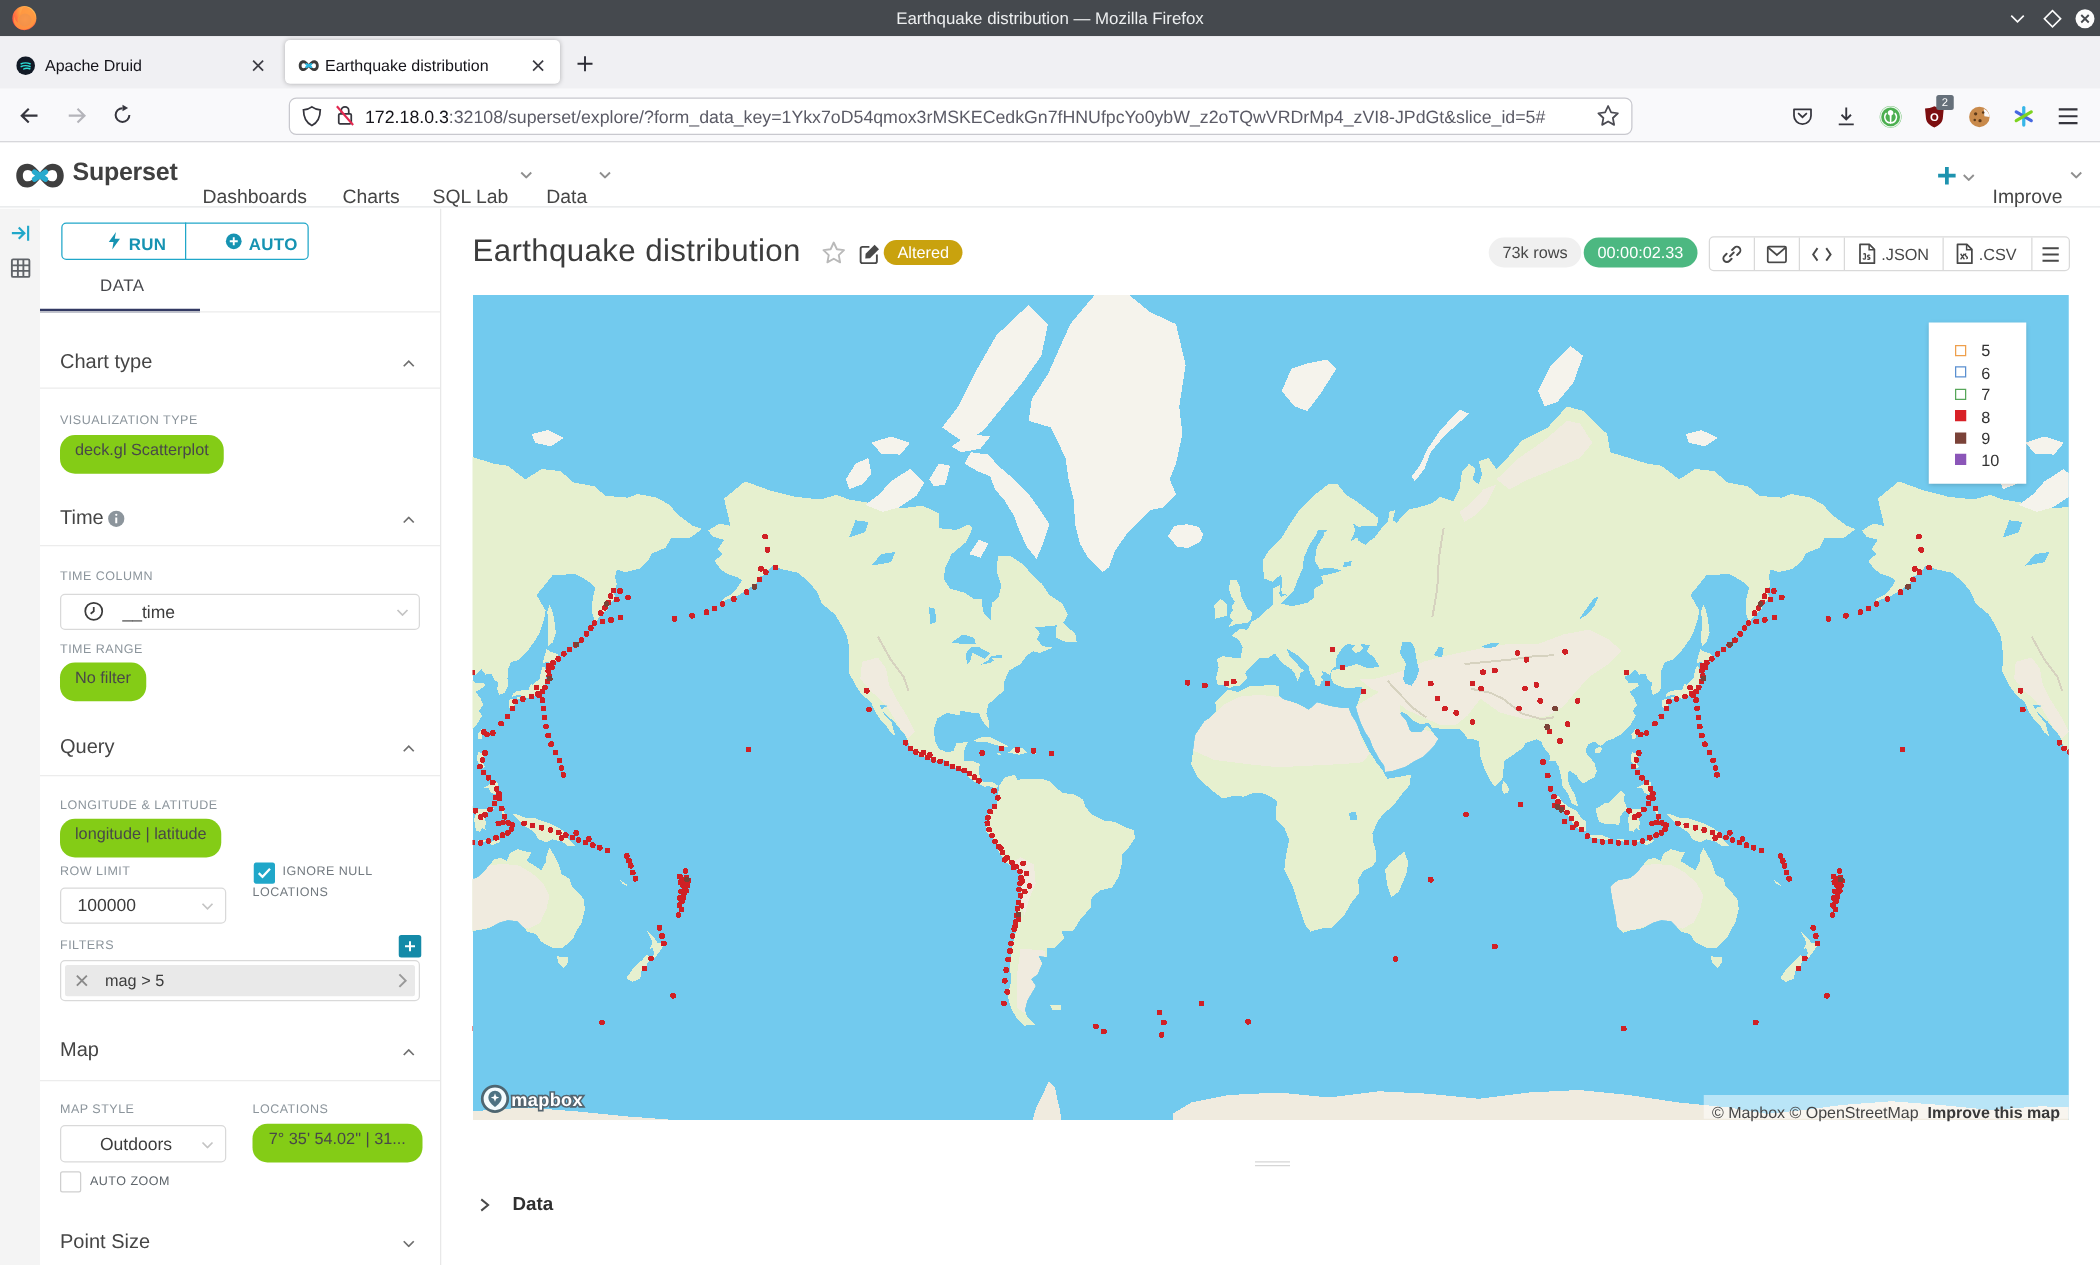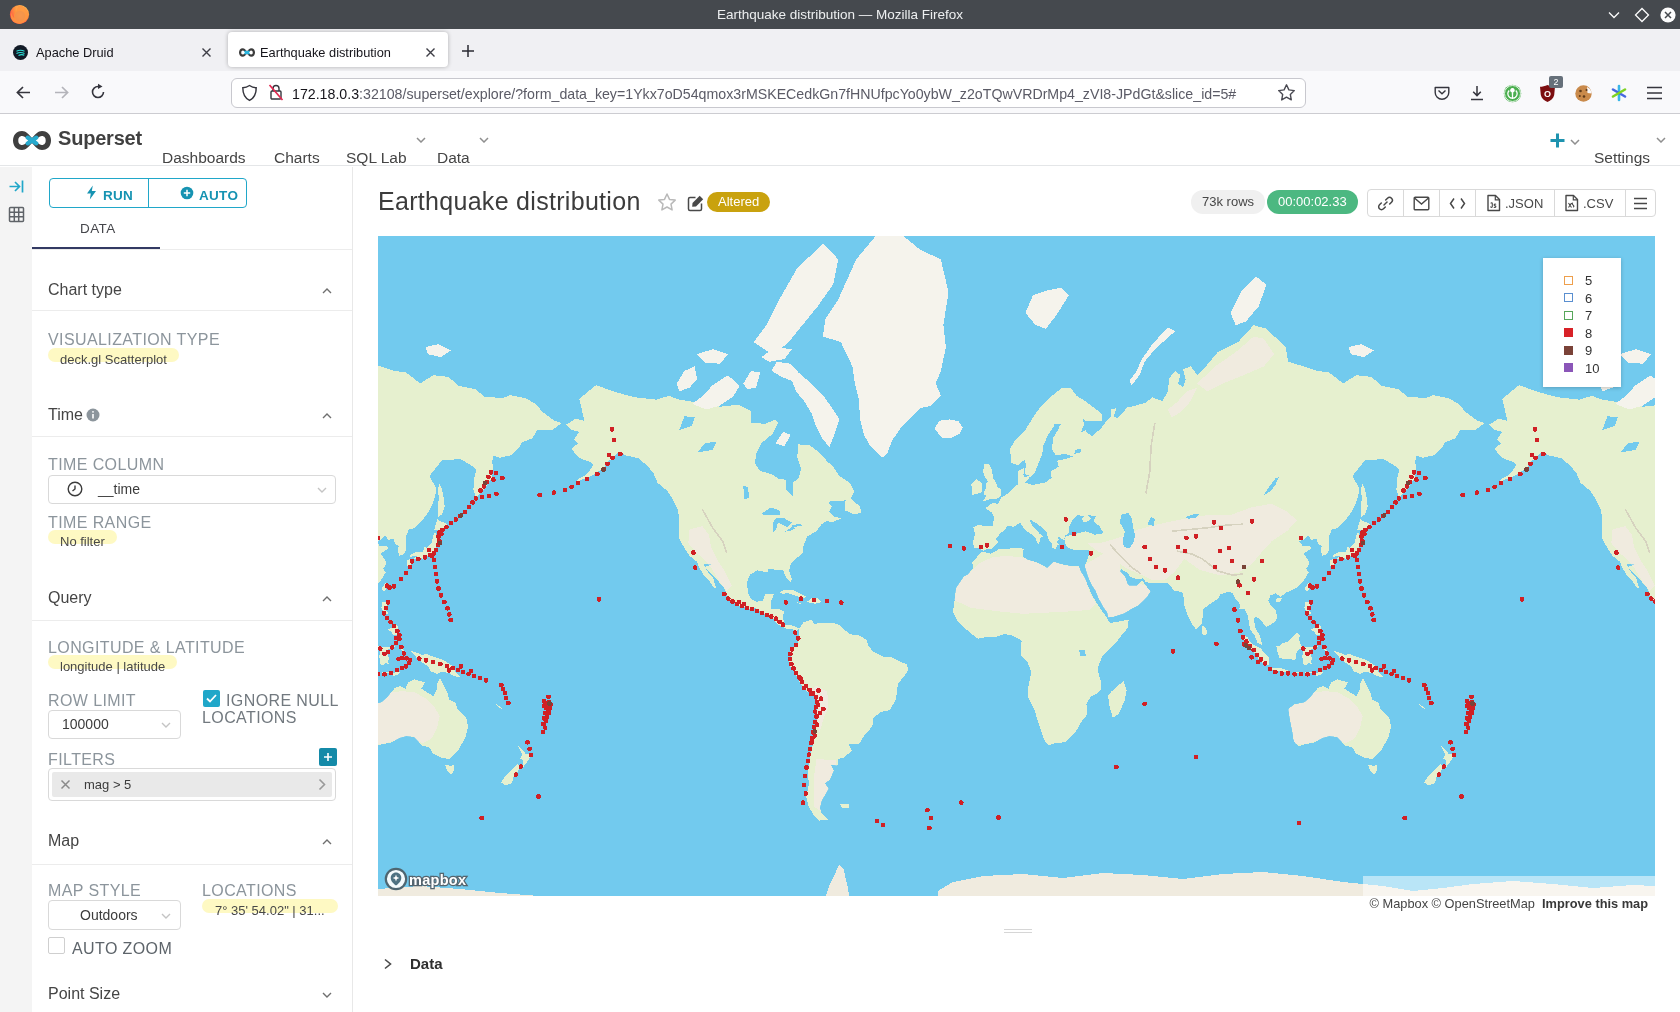--- a/index.html
+++ b/index.html
@@ -1,17 +1,17 @@
 <!DOCTYPE html>
 <html><head><meta charset="utf-8"><style>
 *{margin:0;padding:0;box-sizing:border-box}
 html,body{width:1680px;height:1012px;overflow:hidden;font-family:"Liberation Sans",sans-serif;background:#fff}
 .a{position:absolute;white-space:nowrap}
-.lbl{position:absolute;white-space:nowrap;font-size:16px;color:#8c959c;letter-spacing:.4px}
-.pill{position:absolute;background:#fef9c3;border-radius:12px;color:#484848;font-size:13px;height:14px;line-height:23px;padding:0 12px;white-space:nowrap}
+.lbl{position:absolute;white-space:nowrap;font-size:10px;color:#8c959c;letter-spacing:.4px}
+.pill{position:absolute;background:#84cc16;border-radius:12px;color:#484848;font-size:13px;height:31px;line-height:23px;padding:0 12px;white-space:nowrap}
 .sech{position:absolute;white-space:nowrap;font-size:16px;color:#454545}
 .selbox{position:absolute;border:1px solid #d9d9d9;border-radius:4px;background:#fff}
 .selval{position:absolute;font-size:14px;color:#3c3c3c}
 .div{position:absolute;left:32px;width:320px;height:1px;background:#ececec}
 .nvi{position:absolute;white-space:nowrap;top:132px;height:52px;line-height:52px;font-size:15.5px;color:#454545}
 .car{position:absolute;width:10px;height:6px}
 .hpill{position:absolute;height:24px;border-radius:12px;font-size:13px;line-height:24px;padding:0 11px;white-space:nowrap}
 .cell{position:absolute;top:0;height:26px;border-right:1px solid #d9d9d9}
 .llb{position:absolute;left:42px;font-size:13px;color:#333}
 .lsq{position:absolute;left:21px;width:9px;height:9px}
@@ -147,21 +147,21 @@
 <div class="nvi" style="left:437px">Data</div>
 <svg class="car" style="left:479px;top:137px" viewBox="0 0 10 6">
     <path d="M1 1 L5 5 L9 1" stroke="#8f8f8f" stroke-width="1.5" fill="none"></path>
   </svg>
 <svg class="a" style="left:1549px;top:132px" width="17" height="17" viewBox="0 0 17 17">
     <path d="M8.5 1.5 L8.5 15.5 M1.5 8.5 L15.5 8.5" stroke="#1e93af" stroke-width="3"></path>
   </svg>
 <svg class="car" style="left:1570px;top:139px" viewBox="0 0 10 6">
     <path d="M1 1 L5 5 L9 1" stroke="#8f8f8f" stroke-width="1.5" fill="none"></path>
   </svg>
-<div class="nvi" style="left:1594px">Settings</div>
+<div class="nvi" style="left:1594px">Improve</div>
 <svg class="car" style="left:1656px;top:137px" viewBox="0 0 10 6">
     <path d="M1 1 L5 5 L9 1" stroke="#8f8f8f" stroke-width="1.5" fill="none"></path>
   </svg>
 
 <div class="a" style="left:0;top:167px;width:32px;height:845px;background:#f4f4f4"></div>
 <svg class="a" style="left:8px;top:178px" width="17" height="17" viewBox="0 0 17 17">
     <path d="M1.5 8.5 L11 8.5 M7 4 L11.5 8.5 L7 13" stroke="#20A7C9" stroke-width="1.7" fill="none"></path>
     <path d="M14.5 2.5 L14.5 14.5" stroke="#20A7C9" stroke-width="1.7"></path>
   </svg>
 <svg class="a" style="left:8px;top:206px" width="17" height="17" viewBox="0 0 17 17">
@@ -911,19 +911,19 @@
     <span class="llb" style="top:85px">9</span>
 <span class="lsq" style="top:105px;background:#8B56B8"></span>
     <span class="llb" style="top:102.5px">10</span>
 </div>
 <svg class="a" style="left:383px;top:866px" width="92" height="26" viewBox="0 0 92 26">
     <circle cx="13" cy="13" r="10.2" fill="#f4fbfd" stroke="#4e6671" stroke-width="2.2"></circle>
     <path d="M13 6.5 C16 6.5 18.3 8.9 18.3 12 C18.3 16.2 13 19.5 13 19.5 C13 19.5 7.7 16.2 7.7 12 C7.7 8.9 10 6.5 13 6.5 Z" fill="#4e7282"></path>
     <path d="M13 8.6 L13.9 11.1 L16.4 12 L13.9 12.9 L13 15.4 L12.1 12.9 L9.6 12 L12.1 11.1 Z" fill="#fff"></path>
     <text x="26" y="18.5" font-family="Liberation Sans" font-size="14.5" font-weight="bold" fill="#fff" stroke="#54646e" stroke-width="2.6" paint-order="stroke" letter-spacing="0.3">mapbox</text>
   </svg>
-<div class="a" style="right:25px;top:876px;height:19px;background:rgba(255,255,255,.5);font-size:12.8px;color:#454545;line-height:19px;padding:18px 7px;white-space:nowrap">© Mapbox © OpenStreetMap <b style="color:#383838">&nbsp;Improve this map</b></div>
+<div class="a" style="right:25px;top:876px;height:19px;background:rgba(255,255,255,.5);font-size:12.8px;color:#454545;line-height:19px;padding:4px 7px;white-space:nowrap">© Mapbox © OpenStreetMap <b style="color:#383838">&nbsp;Improve this map</b></div>
 <div class="a" style="left:1004px;top:929px;width:28px;height:1px;background:#d6d6d6"></div>
 <div class="a" style="left:1004px;top:932px;width:28px;height:1px;background:#d6d6d6"></div>
 <svg class="a" style="left:382px;top:958px" width="12" height="12" viewBox="0 0 12 12">
     <path d="M3 1.5 L8.5 6 L3 10.5" stroke="#4a4a4a" stroke-width="1.6" fill="none"></path>
   </svg>
 <div class="a" style="left:410px;top:955px;font-size:15px;font-weight:700;color:#2f2f2f">Data</div>
 
 </body></html>

